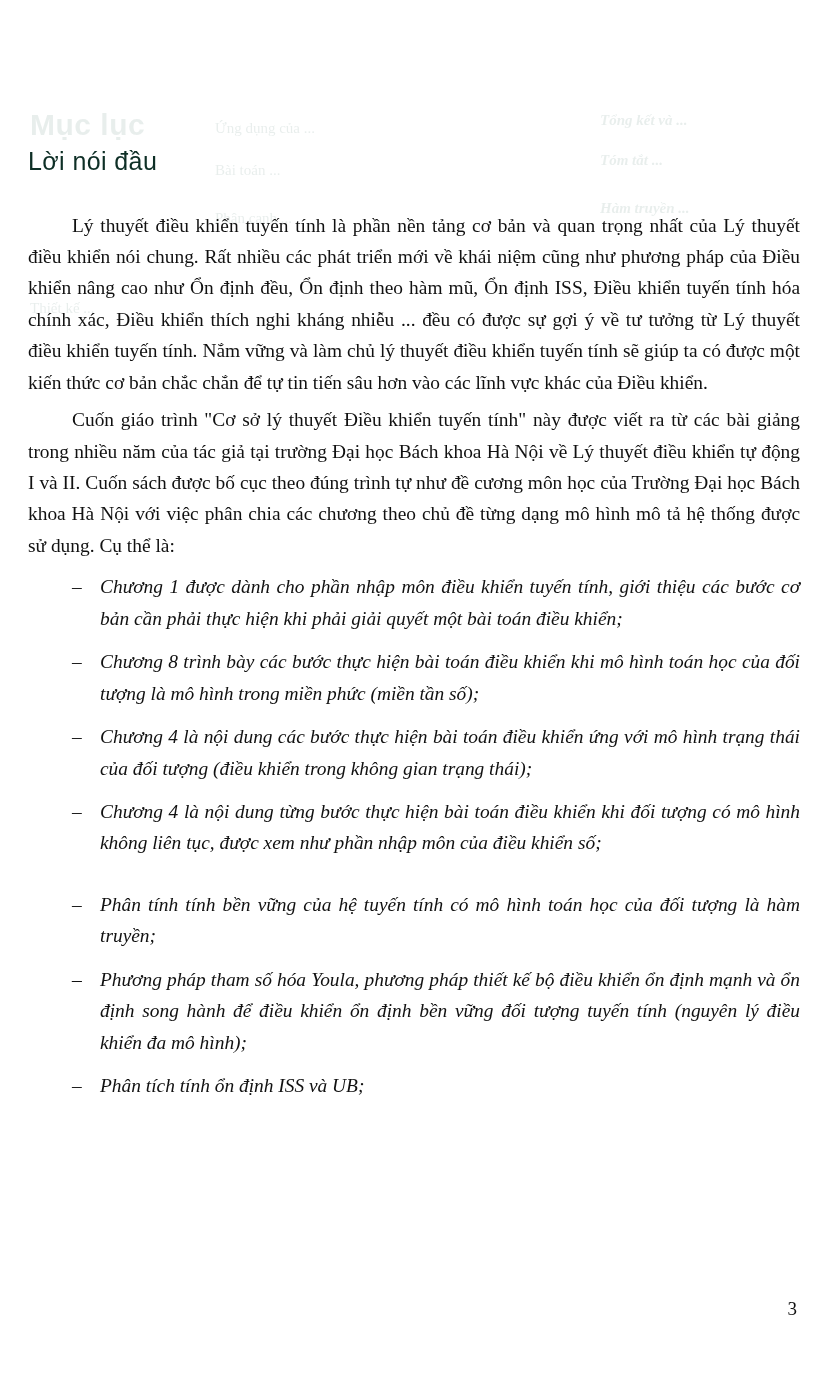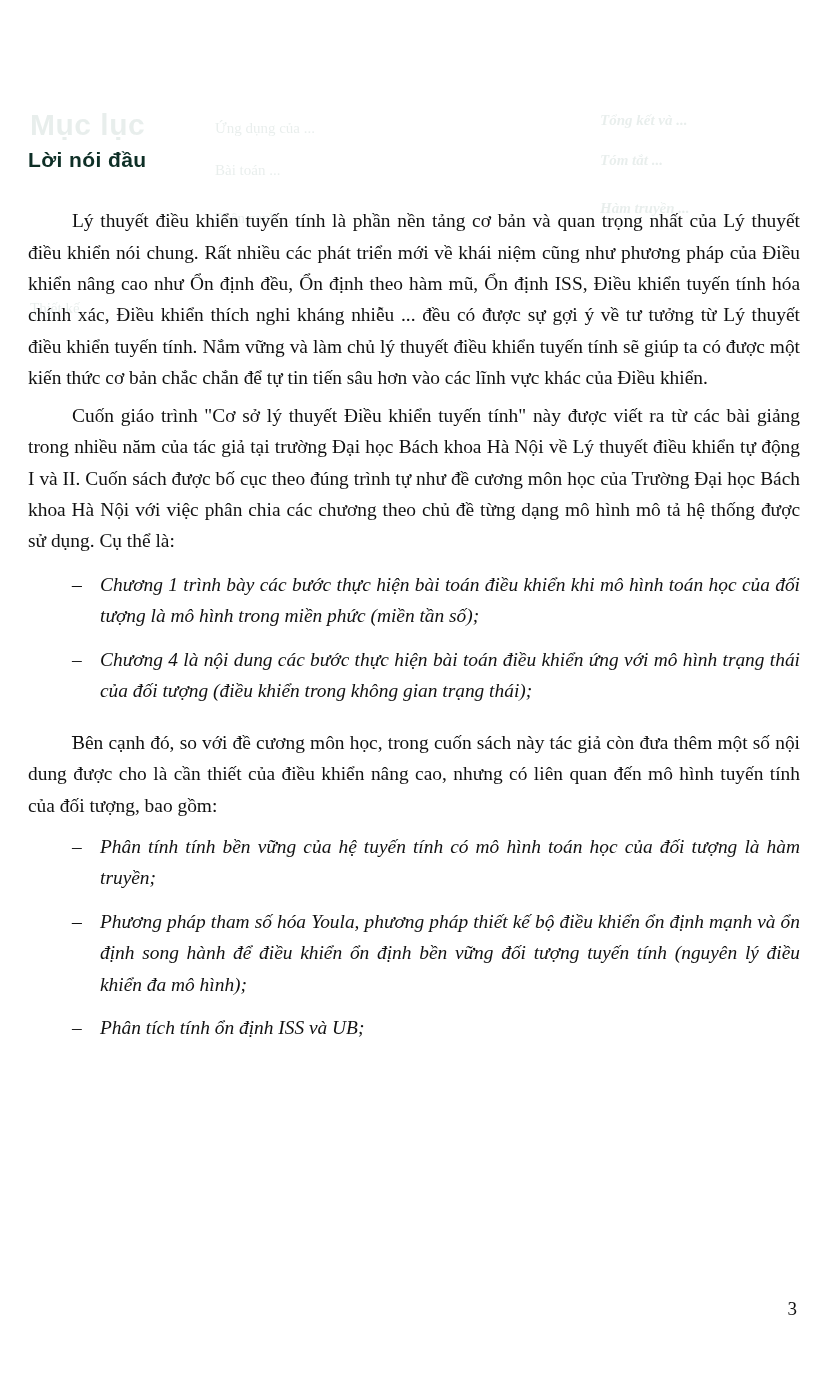--- a/index.html
+++ b/index.html
@@ -55,22 +55,22 @@
 
   .content {
     position: absolute;
     left: 28px;
     top: 148px;
     width: 772px;
   }
 
   .chapter-title {
     font-family: "Liberation Sans", sans-serif;
-    font-weight: bold;
-    font-size: 21px;
+    font-weight: normal;
+    font-size: 25px;
     color: #0e2f26;
     letter-spacing: 0.4px;
     margin: 0 0 34px 0;
     line-height: 1.1;
   }
 
   p.para {
     font-size: 19.4px;
     line-height: 1.62;
     text-align: justify;
@@ -133,30 +133,29 @@
 <div class="page">
   <div class="content">
 
     <h1 class="chapter-title">Lời nói đầu</h1>
 
     <p class="para">Lý thuyết điều khiển tuyến tính là phần nền tảng cơ bản và quan trọng nhất của Lý thuyết điều khiển nói chung. Rất nhiều các phát triển mới về khái niệm cũng như phương pháp của Điều khiển nâng cao như Ổn định đều, Ổn định theo hàm mũ, Ổn định ISS, Điều khiển tuyến tính hóa chính xác, Điều khiển thích nghi kháng nhiễu ... đều có được sự gợi ý về tư tưởng từ Lý thuyết điều khiển tuyến tính. Nắm vững và làm chủ lý thuyết điều khiển tuyến tính sẽ giúp ta có được một kiến thức cơ bản chắc chắn để tự tin tiến sâu hơn vào các lĩnh vực khác của Điều khiển.</p>
 
     <p class="para">Cuốn giáo trình "Cơ sở lý thuyết Điều khiển tuyến tính" này được viết ra từ các bài giảng trong nhiều năm của tác giả tại trường Đại học Bách khoa Hà Nội về Lý thuyết điều khiển tự động I và II. Cuốn sách được bố cục theo đúng trình tự như đề cương môn học của Trường Đại học Bách khoa Hà Nội với việc phân chia các chương theo chủ đề từng dạng mô hình mô tả hệ thống được sử dụng. Cụ thể là:</p>
 
     <ul class="bullets">
-      <li><span class="dash">–</span></li>
-      <li><span class="dash">–</span><span>Chương 1 trình bày các bước thực hiện bài toán điều khiển khi mô hình toán học của đối tượng là mô hình trong miền phức (miền tần số);</span></li>
+      <li><span class="dash">–</span><span>Chương 1 được dành cho phần nhập môn điều khiển tuyến tính, giới thiệu các bước cơ bản cần phải thực hiện khi phải giải quyết một bài toán điều khiển;</span></li>
+      <li><span class="dash">–</span><span>Chương 8 trình bày các bước thực hiện bài toán điều khiển khi mô hình toán học của đối tượng là mô hình trong miền phức (miền tần số);</span></li>
       <li><span class="dash">–</span><span>Chương 4 là nội dung các bước thực hiện bài toán điều khiển ứng với mô hình trạng thái của đối tượng (điều khiển trong không gian trạng thái);</span></li>
-      <li><span class="dash">–</span></li>
+      <li><span class="dash">–</span><span>Chương 4 là nội dung từng bước thực hiện bài toán điều khiển khi đối tượng có mô hình không liên tục, được xem như phần nhập môn của điều khiển số;</span></li>
     </ul>
 
 
     <div class="spacer-sm"></div>
 
-    <p class="para">Bên cạnh đó, so với đề cương môn học, trong cuốn sách này tác giả còn đưa thêm một số nội dung được cho là cần thiết của điều khiển nâng cao, nhưng có liên quan đến mô hình tuyến tính của đối tượng, bao gồm:</p>
 
     <ul class="bullets">
       <li><span class="dash">–</span><span>Phân tính tính bền vững của hệ tuyến tính có mô hình toán học của đối tượng là hàm truyền;</span></li>
       <li><span class="dash">–</span></li>
       <li><span class="dash">–</span><span>Phương pháp tham số hóa Youla, phương pháp thiết kế bộ điều khiển ổn định mạnh và ổn định song hành để điều khiển ổn định bền vững đối tượng tuyến tính (nguyên lý điều khiển đa mô hình);</span></li>
       <li><span class="dash">–</span><span>Phân tích tính ổn định ISS và UB;</span></li>
     </ul>
 
   </div>
 

